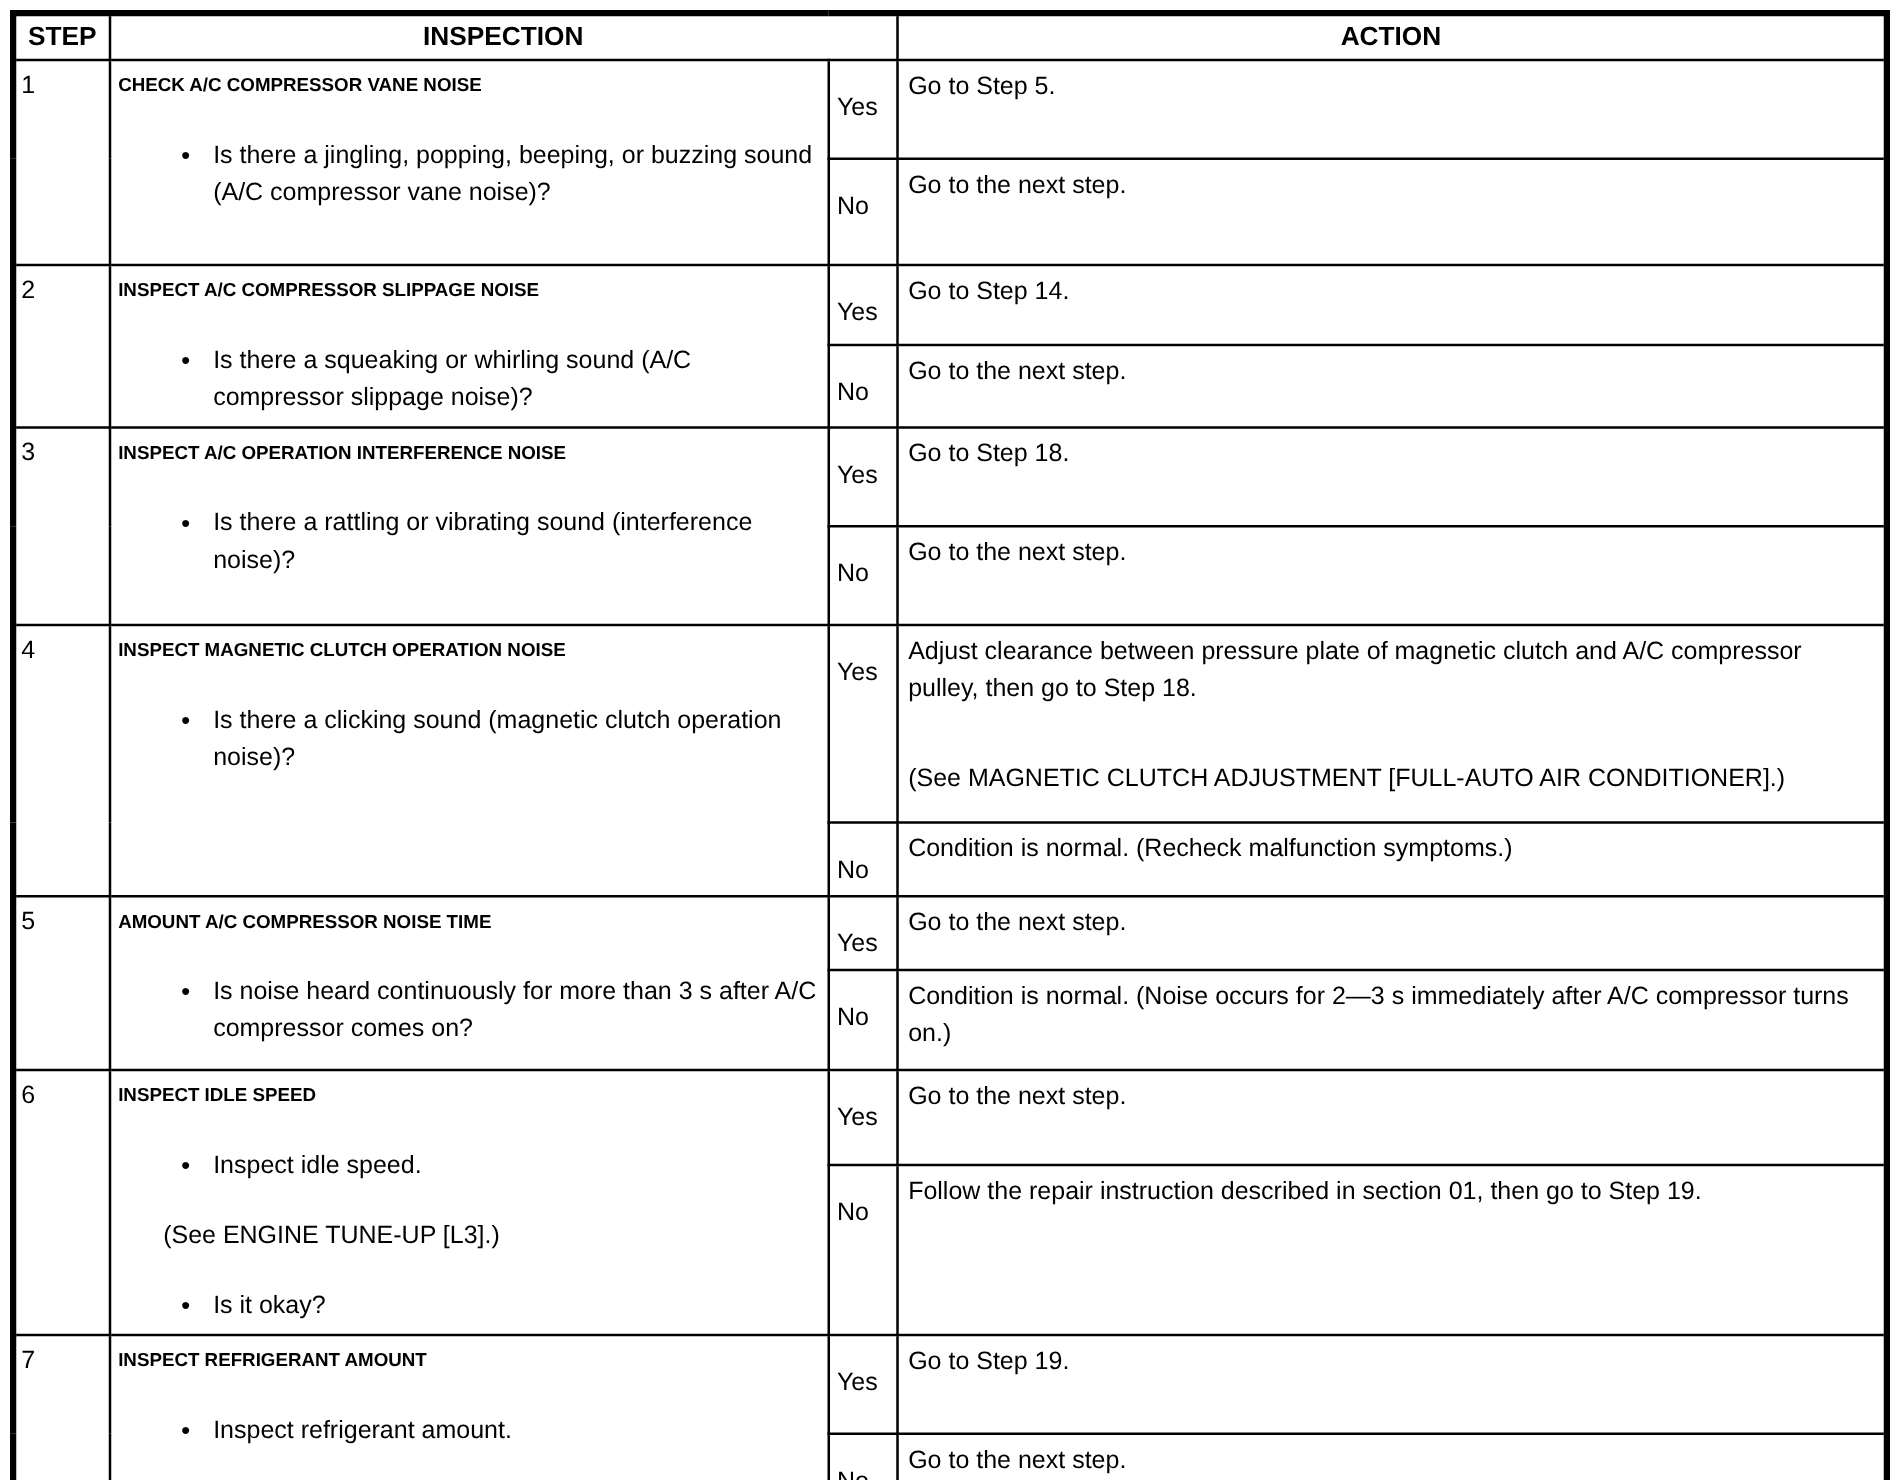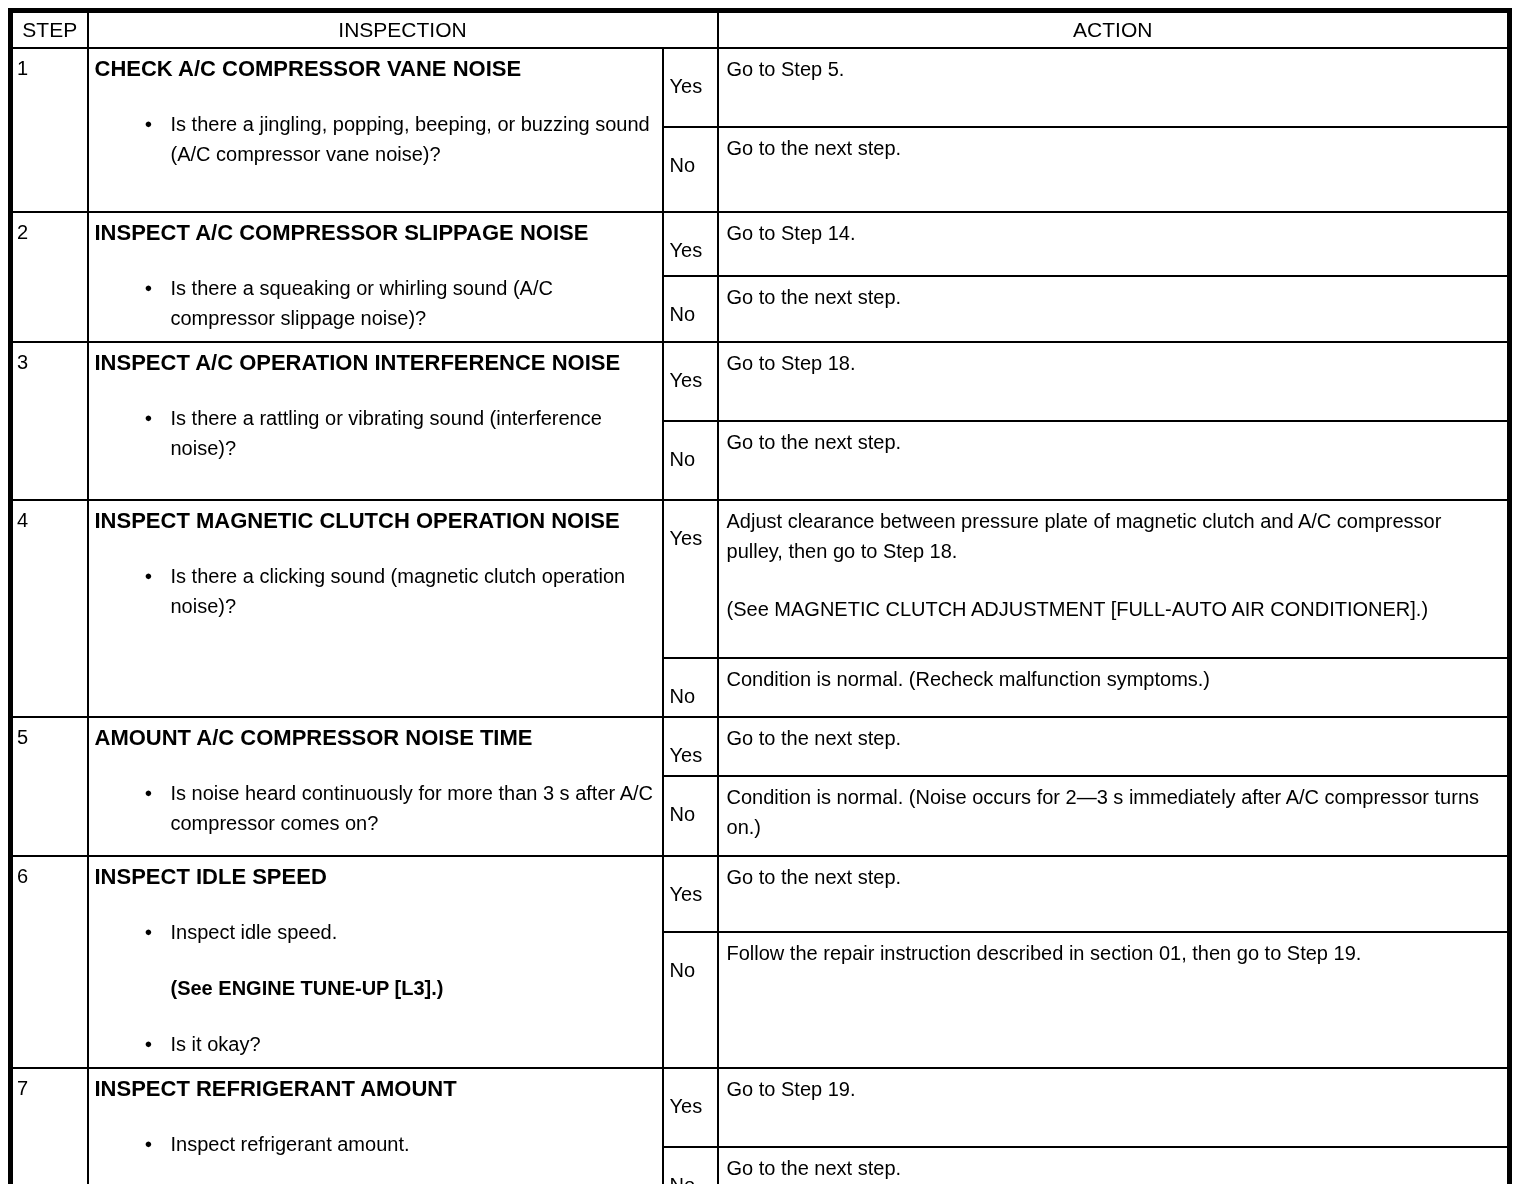--- a/index.html
+++ b/index.html
@@ -21,40 +21,40 @@
     border: 5px solid #000;
   }
   th, td {
     border: 2px solid #000;
     vertical-align: top;
     text-align: left;
     word-wrap: break-word;
   }
   th {
     font-size: 21px;
-    font-weight: normal;
+    font-weight: bold;
     text-align: center;
     padding: 2px 0;
     height: 34px;
     vertical-align: middle;
   }
   col.c-step { width: 77px; }
   col.c-inspection { width: 575px; }
   col.c-answer { width: 55px; }
   col.c-action { width: auto; }
 
   .step-cell { padding: 4px 4px; font-size: 20px; }
   .inspection-cell { padding: 5px 8px 8px 6px; }
-  .inspection-title { font-weight: bold; font-size: 22px; line-height: 29px; }
+  .inspection-title { font-weight: bold; font-size: 15px; line-height: 29px; }
   .bullet-item { display: flex; margin: 26px 0 0 50px; }
   .bullet { flex: 0 0 26px; font-size: 13px; line-height: 30px; }
-  .plain-item { margin: 26px 0 0 76px; font-weight: bold; }
+  .plain-item { margin: 26px 0 0 36px; }
   .answer-cell { padding: 22px 2px 5px 6px; }
   .action-cell { padding: 5px 10px 8px 8px; }
-  .action-paragraph + .action-paragraph { margin-top: 28px; }
+  .action-paragraph + .action-paragraph { margin-top: 42px; }
   .bold { font-weight: normal; }
 </style>
 </head>
 <body>
 
 <table class="troubleshooting">
   <colgroup>
     <col class="c-step">
     <col class="c-inspection">
     <col class="c-answer">

